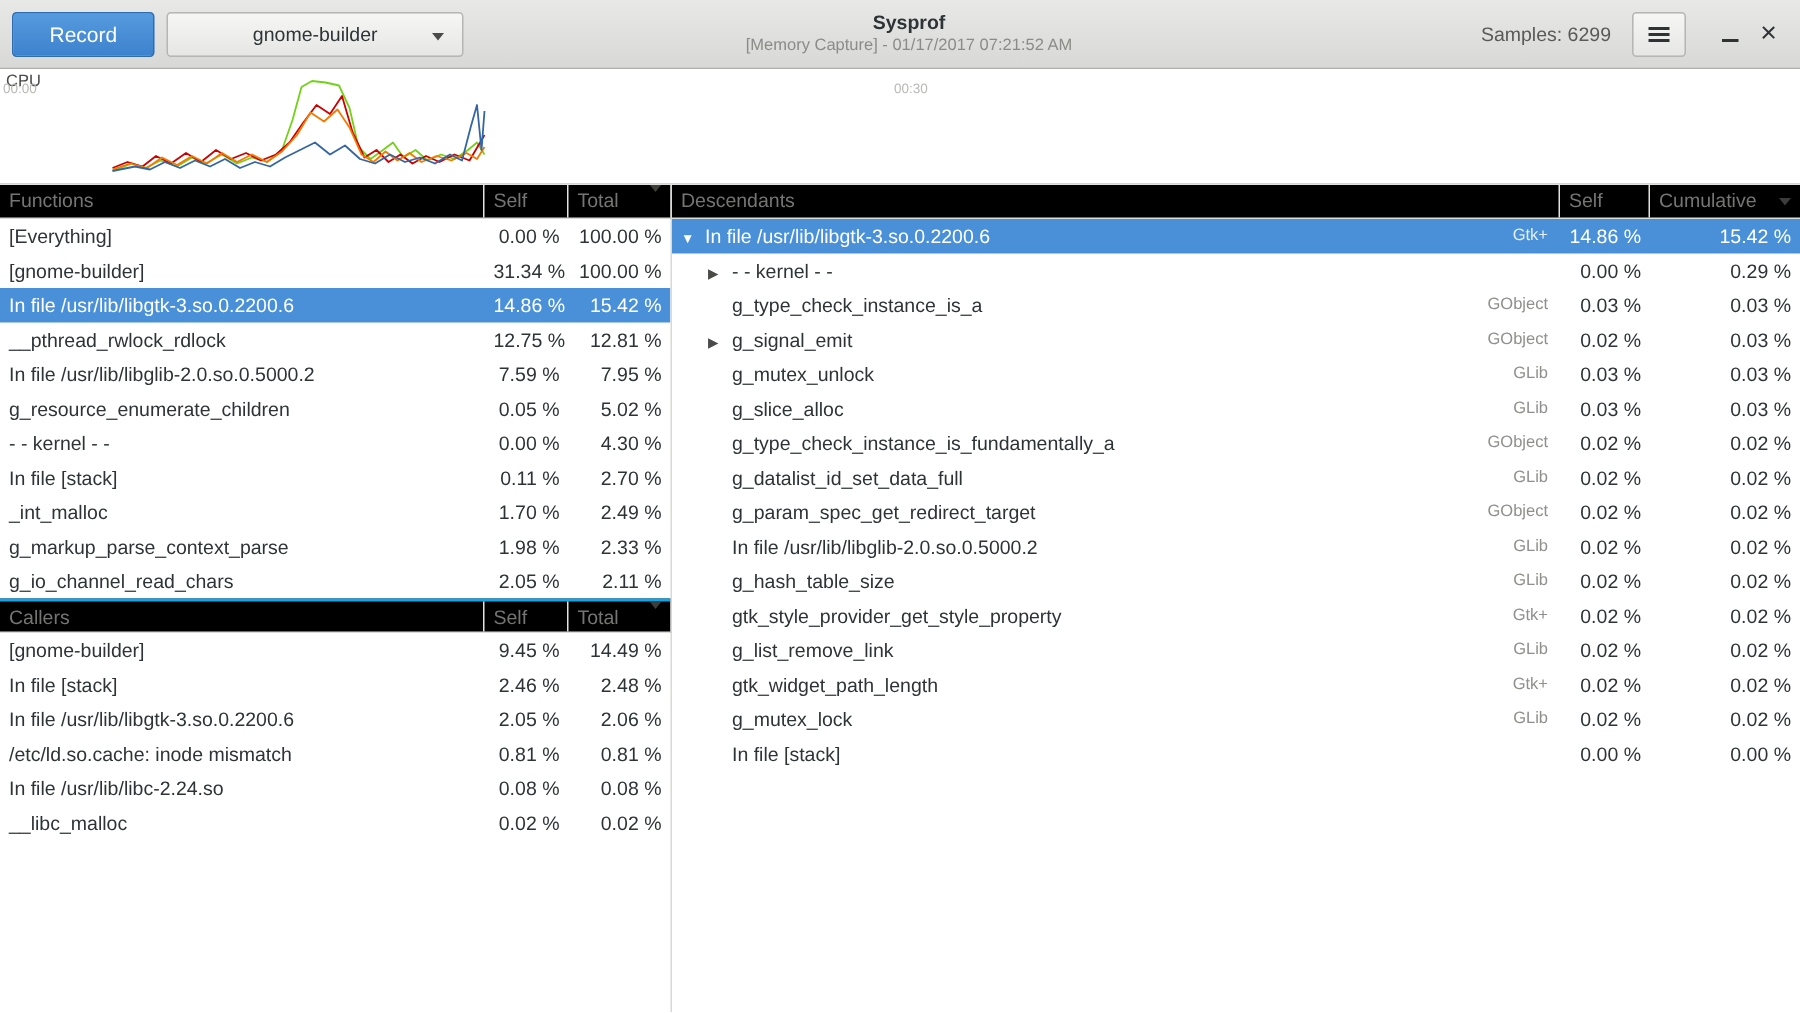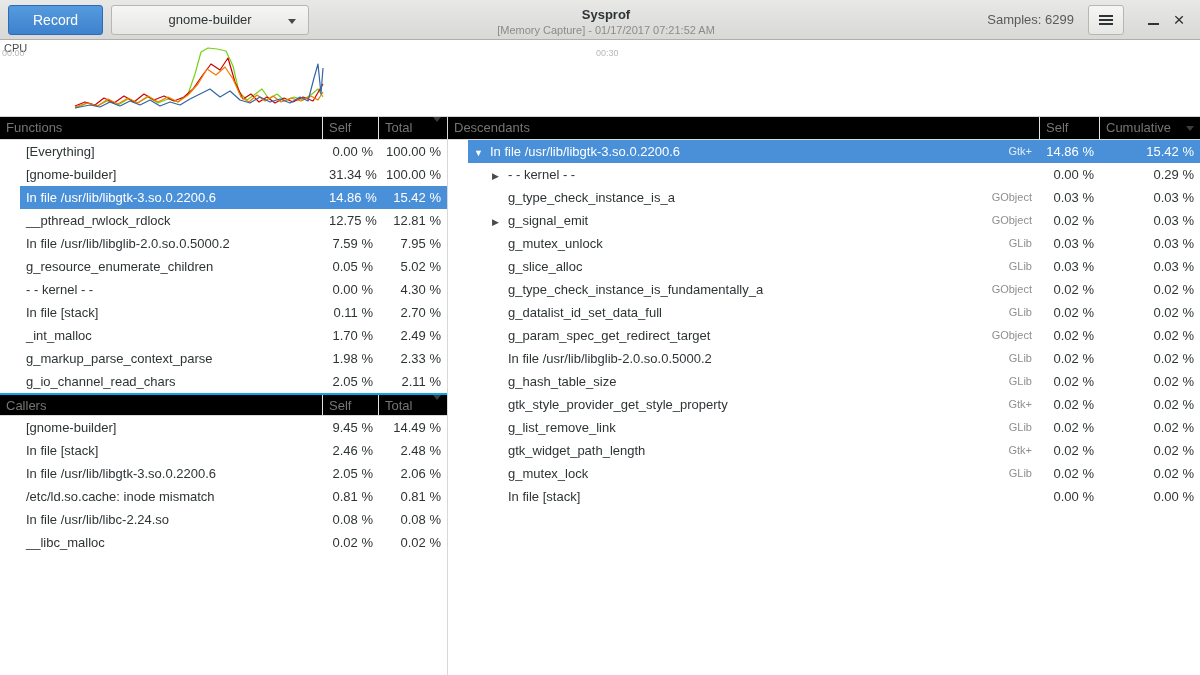--- a/index.html
+++ b/index.html
@@ -1,21 +1,21 @@
 <!DOCTYPE html>
 <html><head>
 <meta charset="utf-8">
 <style>
   * { margin:0; padding:0; box-sizing:border-box; }
   html,body { width:1200px; height:675px; overflow:hidden; background:#fff;
     font-family:"Liberation Sans", sans-serif; }
   .window { width:1200px; height:675px; display:flex; flex-direction:column; }
 
   
-  .headerbar { height:40px; flex:none; display:flex; align-items:center;
+  .headerbar { height:46px; flex:none; display:flex; align-items:center;
     padding:4px 8px; background:linear-gradient(#e8e8e7,#d8d8d6);
     border-bottom:1px solid #b0afac; position:relative; }
   button { font-family:inherit; cursor:pointer; }
   .record-btn { height:30px; padding:0 24px; font-size:14px; color:#fff;
     background:linear-gradient(#569ade,#3d82cd); border:1px solid #2c6cb2;
     border-radius:3px; margin-right:8px; }
   .process-select { height:30px; width:198px; position:relative; font-size:13px;
     color:#2e3436; background:linear-gradient(#f6f6f5,#e6e6e4);
     border:1px solid #b6b6b3; border-radius:3px; text-align:center; }
   .chevron-down { position:absolute; right:12px; top:13px; width:0; height:0;
@@ -62,21 +62,21 @@
   .th-name { flex:1; }
   .th-self { width:56px; flex:none; }
   .th-total { width:68px; flex:none; display:flex; 
     justify-content:space-between; }
   .th-self-r { width:60px; flex:none; }
   .th-cum { width:100px; flex:none; display:flex; align-items:center;
     justify-content:space-between; }
   .sort-arrow { width:0; height:0; border-left:4px solid transparent;
     border-right:4px solid transparent; border-top:5px solid #3c3c3a; }
   .tbody { overflow:hidden; }
-  .tr { display:flex; height:23px; line-height:23px; font-size:13px; color:#2e3436;margin-left:20px; }
+  .tr { display:flex; height:23px; line-height:23px; font-size:13px; color:#2e3436; }
   .tr.selected { background:#4a90d9; color:#fff; }
   .td { padding:0 6px; white-space:nowrap; overflow:hidden; }
   .td-name { flex:1; }
   .td-self { width:56px; flex:none; text-align:right; }
   .td-total { width:68px; flex:none; text-align:right; }
   .td-lib { width:78px; flex:none; text-align:right; font-size:11px;
     color:#8f8f8c; padding-right:8px; }
   .tr.selected .td-lib { color:rgba(255,255,255,0.85); }
   .td-self-r { width:60px; flex:none; text-align:right; }
   .td-cum { width:100px; flex:none; text-align:right; }

